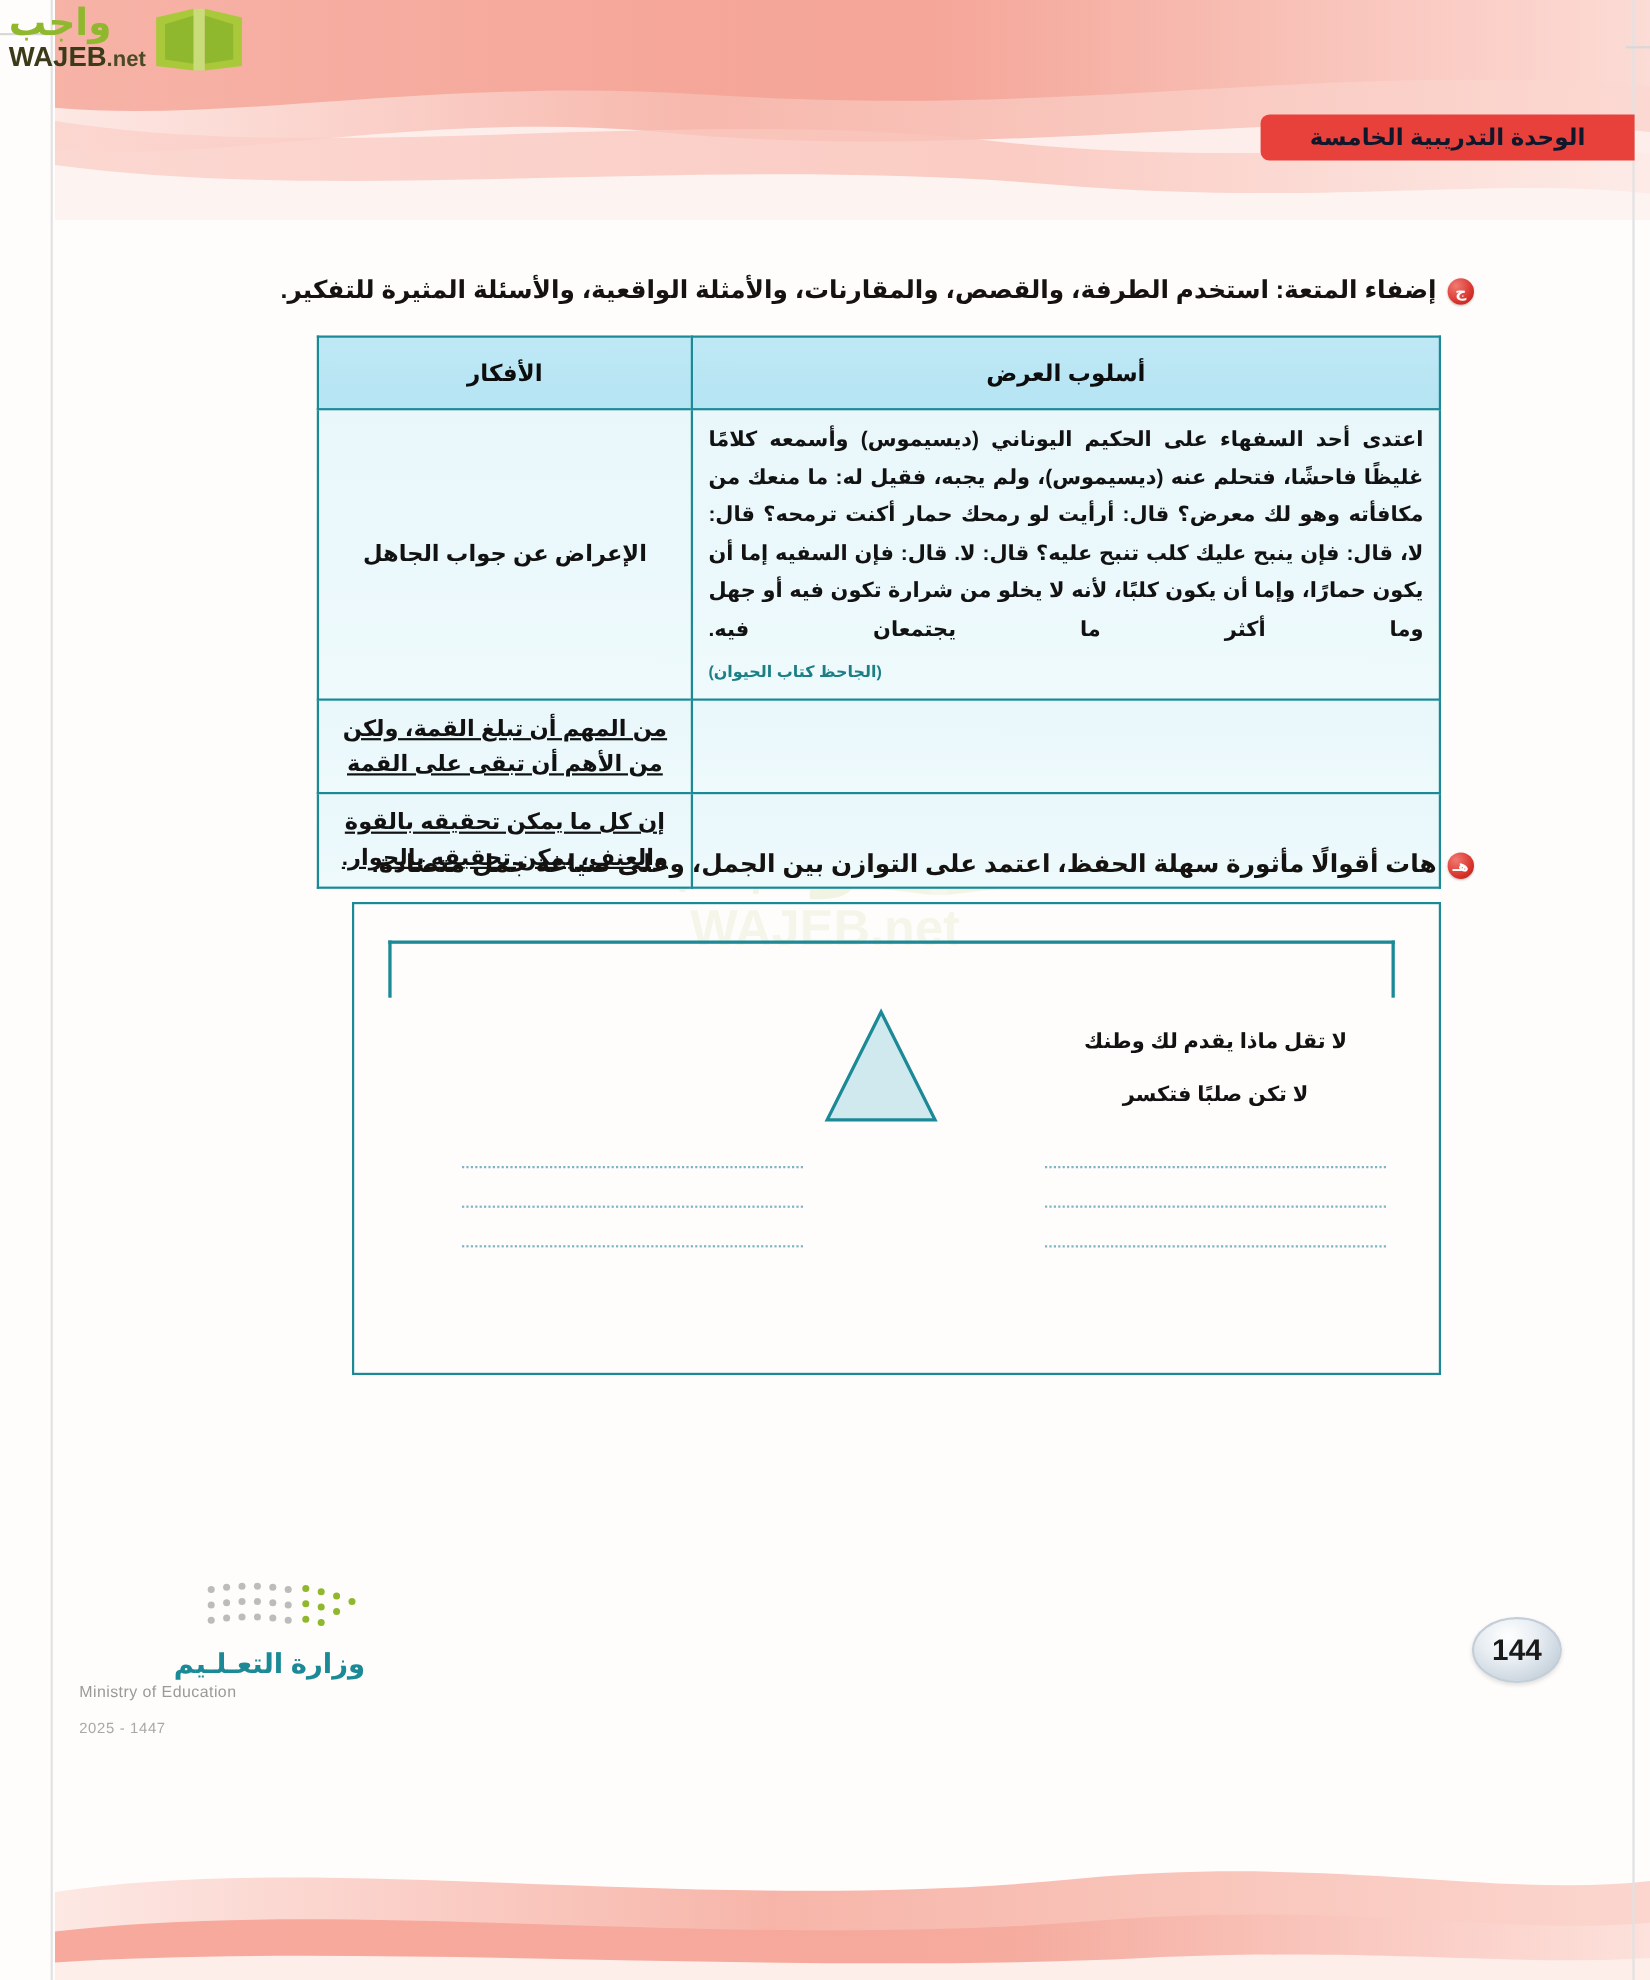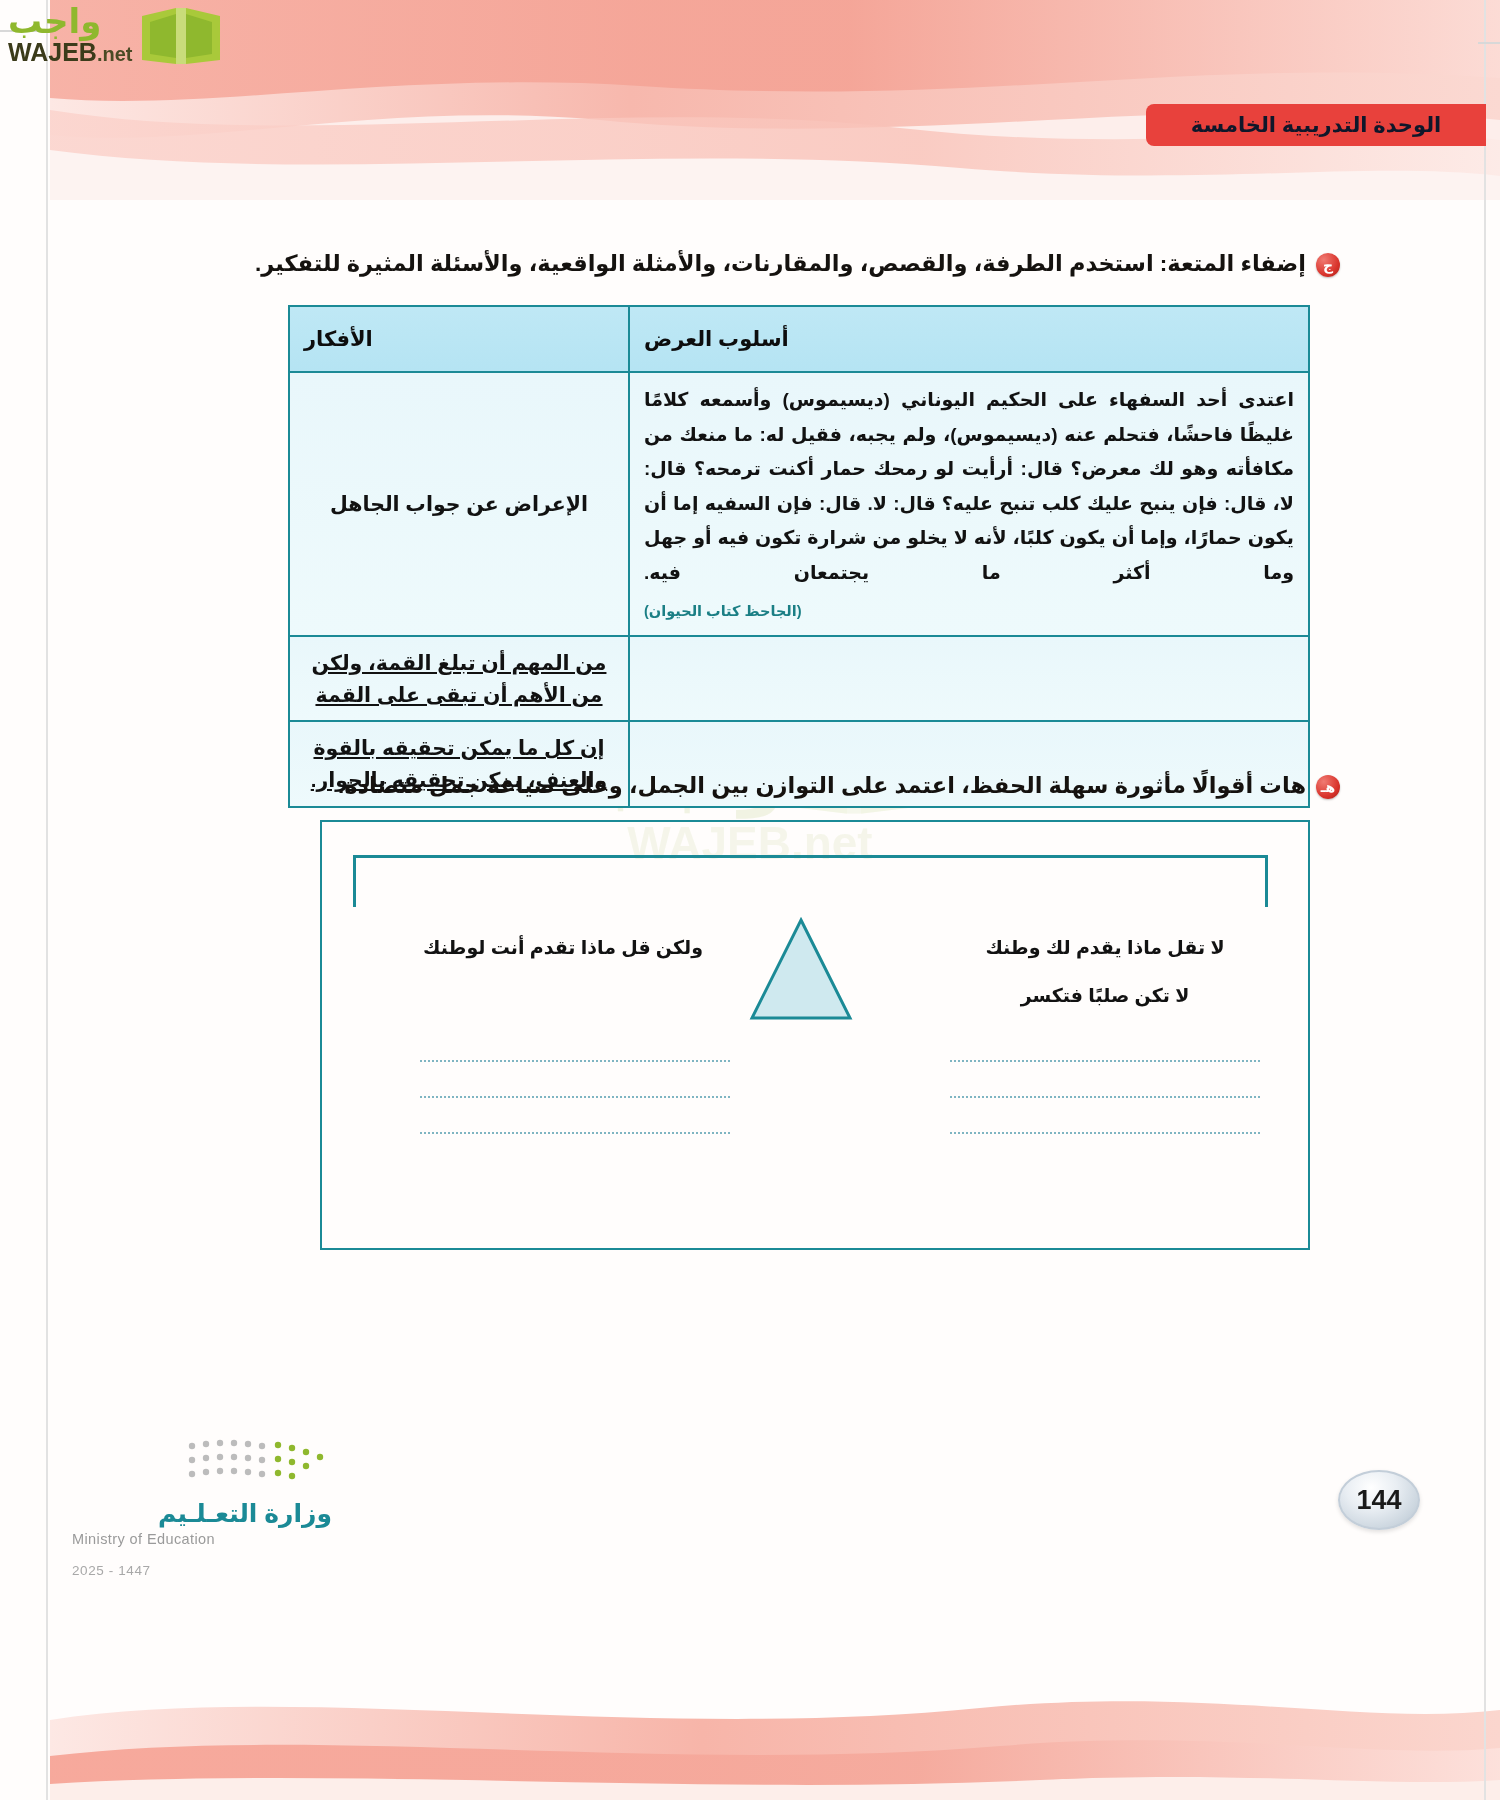--- a/index.html
+++ b/index.html
@@ -191,21 +191,21 @@
     border: 2px solid #1b8a96;
     vertical-align: middle;
     padding: 10px 14px;
   }
   .ideas-table thead th {
     background: linear-gradient(180deg,#bfe8f5 0%, #b5e4f3 100%);
     height: 66px;
     font-size: 21px;
     font-weight: bold;
     color: #0d0d0d;
-    text-align: left;
+    text-align: center;
   }
   .col-ideas { width: 340px; }
   .col-style { width: 680px; }
 
   .ideas-table tbody td {
     background: linear-gradient(180deg,#e9f7fb 0%, #eefafc 100%);
   }
   .cell-ideas {
     text-align: center;
     font-size: 20.5px;
@@ -480,21 +480,20 @@
         <div>لا تكن صلبًا فتكسر</div>
       </div>
 
       <div class="triangle-wrap">
         <svg width="110" height="110" viewBox="0 0 110 110">
           <polygon points="55,6 104,104 6,104" fill="#cfe9ef" stroke="#1b8a96" stroke-width="3"></polygon>
         </svg>
       </div>
 
       <div class="quote-col quote-left">
-        <div>ولكن قل ماذا تقدم أنت لوطنك</div>
       </div>
 
       <div class="dotted-group dotted-right">
         <div class="dotted-line"></div>
         <div class="dotted-line"></div>
         <div class="dotted-line"></div>
       </div>
 
       <div class="dotted-group dotted-left">
         <div class="dotted-line"></div>

